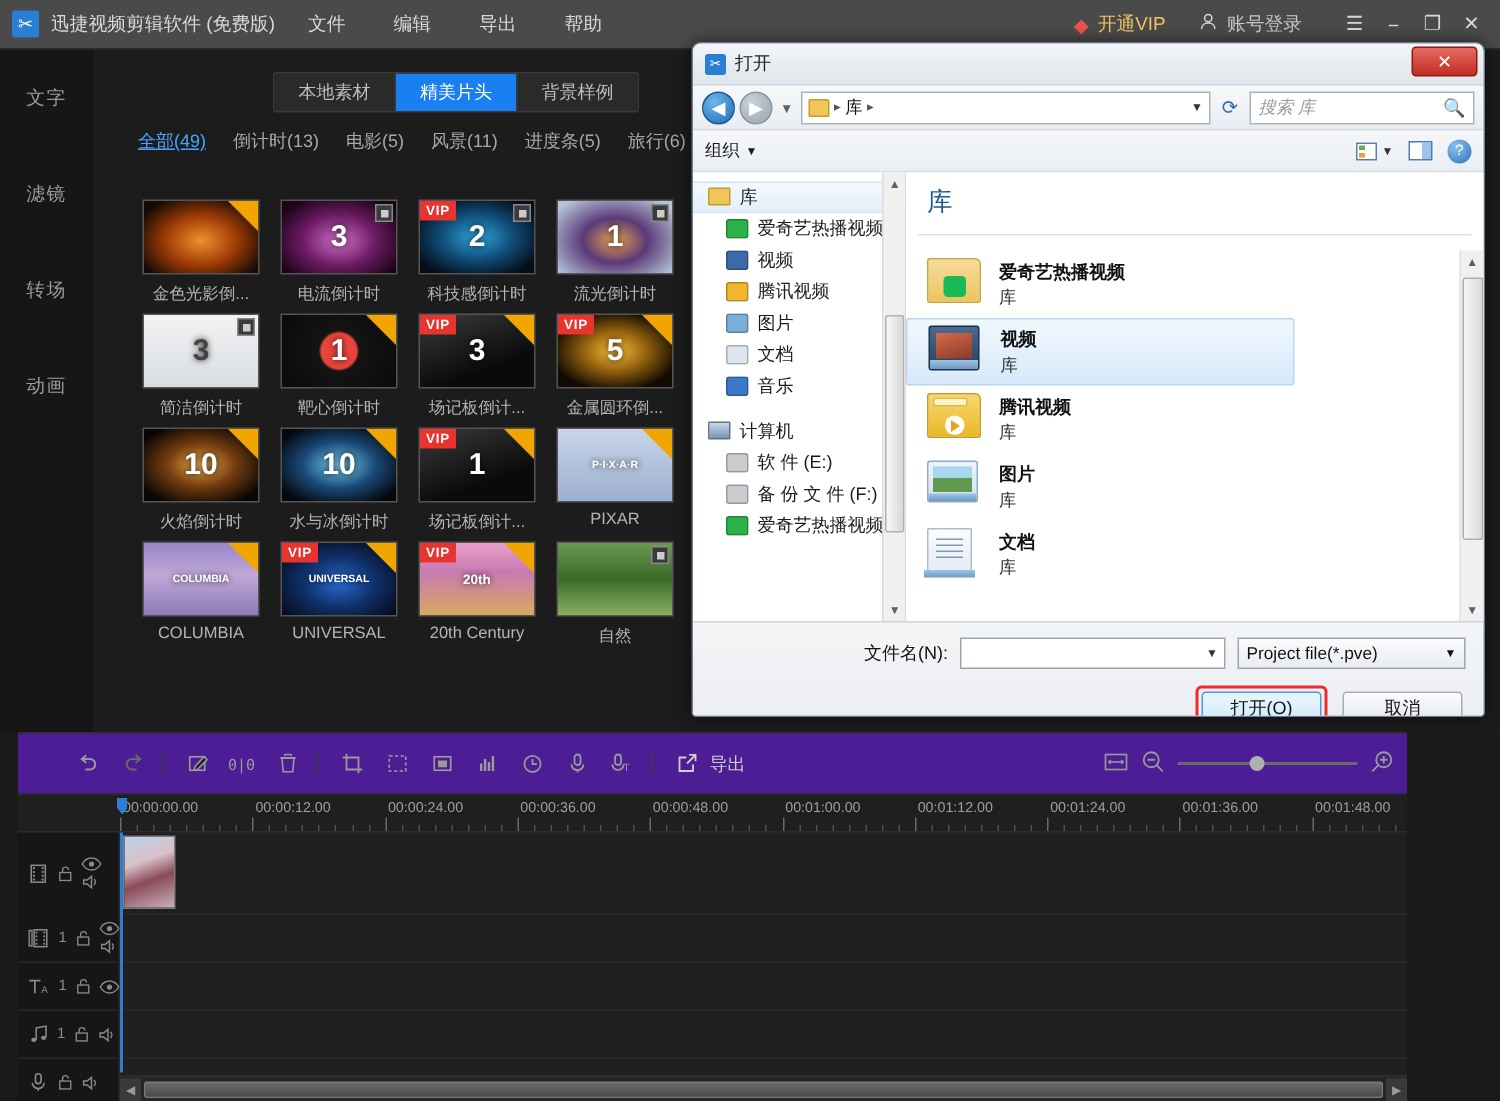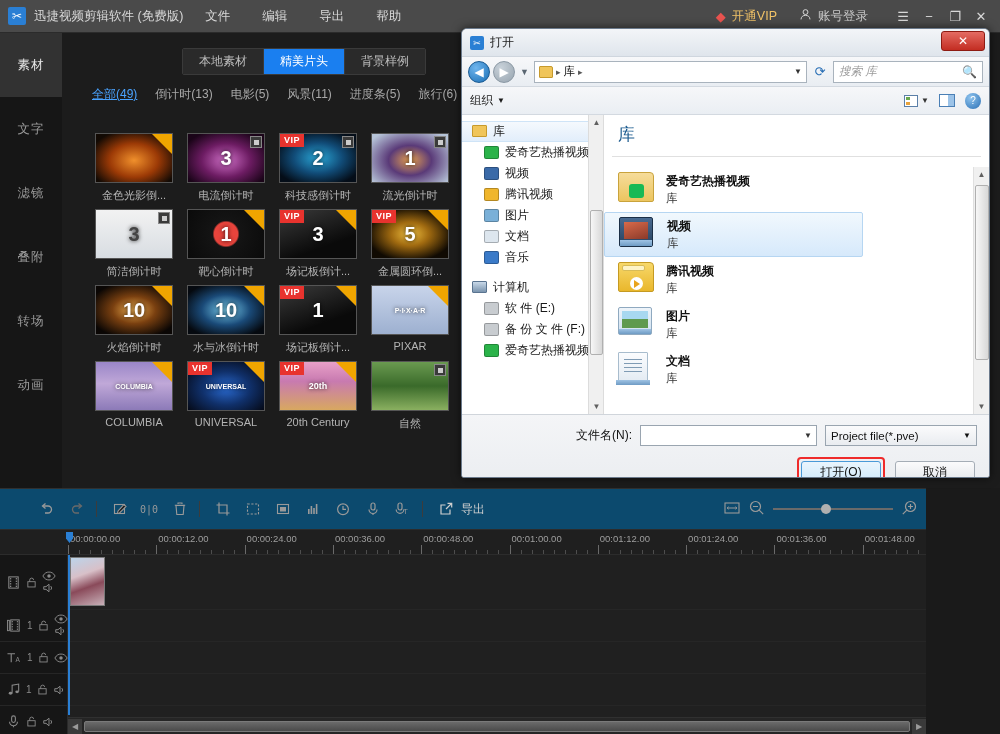--- a/index.html
+++ b/index.html
@@ -107,22 +107,22 @@
   }
   .caption {
     text-align:center; font-size:11px; color:#b4b4b4; margin-top:5px;
     white-space:nowrap; overflow:hidden; text-overflow:ellipsis;
   }
   .tx { position:absolute; inset:0; display:flex;align-items:center;justify-content:center;
         color:#fff; font-weight:bold; }
 
   
   #timeline-area {
-    position:absolute; left:0; top:488px; width:926px; height:246px;
-    background:#0c4a6e; border-top:1px solid #303030;
+    position:absolute; left:12px; top:488px; width:926px; height:246px;
+    background:#4c1d95; border-top:1px solid #303030;
   }
   #tl-toolbar { position:relative; height:40px; display:flex; align-items:center; }
   .tool {
     width:26px;height:26px; margin-left:4px;
     display:flex;align-items:center;justify-content:center;
     color:#9a9a9a; cursor:default;
   }
   .tool svg { display:block; }
   .tsep { width:1px;height:16px;background:#3c3c3c;margin:0 6px; }
   #export-lbl { font-size:12px;color:#cfcfcf;margin-left:2px;cursor:default; }
@@ -321,31 +321,25 @@
       <span class="lbl">账号登录</span>
     </div>
     <div class="wbtn">☰</div>
     <div class="wbtn">−</div>
     <div class="wbtn">❐</div>
     <div class="wbtn">✕</div>
   </div>
 </div>
 
 <div id="leftnav">
-    <div class="nav-item active">
-      <span>素材</span>
-    </div>
     <div class="nav-item">
       <span>文字</span>
     </div>
     <div class="nav-item">
       <span>滤镜</span>
-    </div>
-    <div class="nav-item">
-      <span>叠附</span>
     </div>
     <div class="nav-item">
       <span>转场</span>
     </div>
     <div class="nav-item">
       <span>动画</span>
     </div>
   </div>
 
 <div id="assetpanel">

